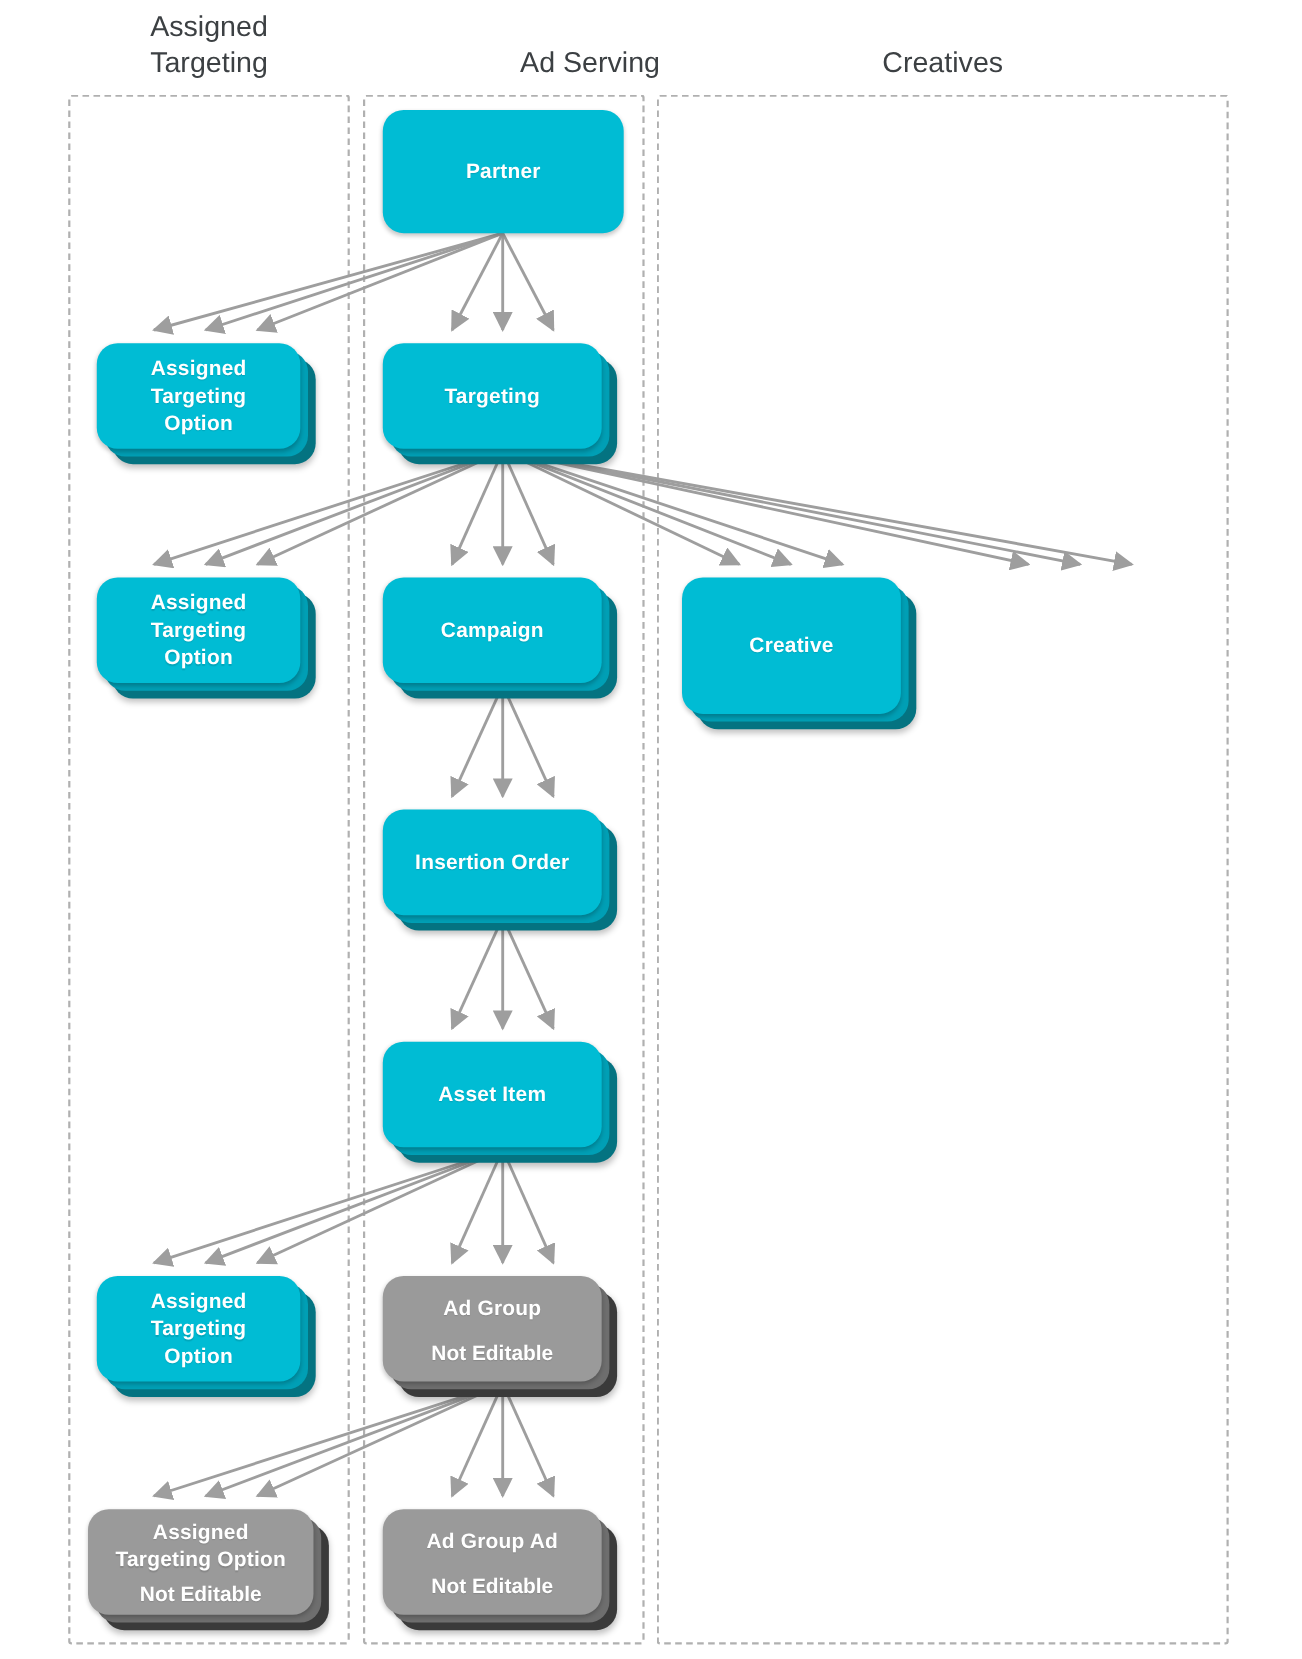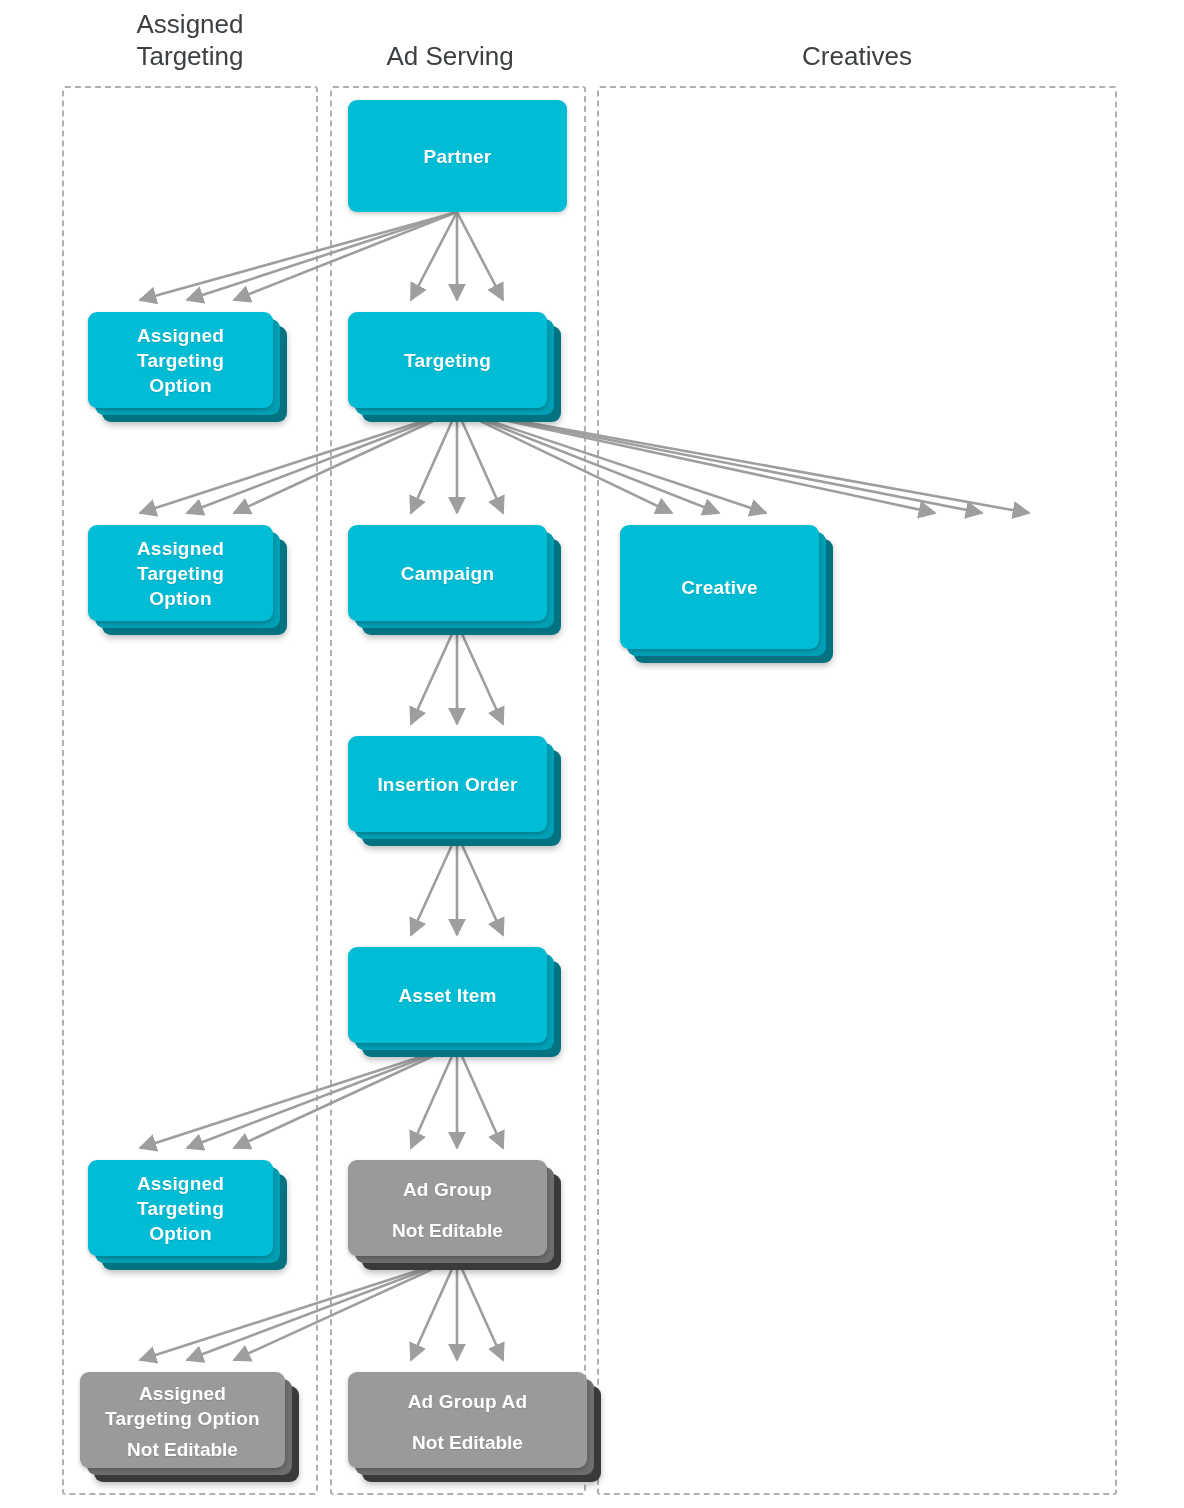--- a/index.html
+++ b/index.html
@@ -26,21 +26,21 @@
     background:transparent;
   }
 
   
   #edges{position:absolute;left:0;top:0;width:1184px;height:1508px;}
 
   
   .node{position:absolute;}
   .stack-b,.stack-m,.card{
     position:absolute;
-    border-radius:9px;
+    border-radius:19px;
     box-sizing:border-box;
   }
   .stack-b{left:14px;top:14px;right:-14px;bottom:-14px;}
   .stack-m{left:7px;top:7px;right:-7px;bottom:-7px;}
   .card{left:0;top:0;right:0;bottom:0;
     display:flex;flex-direction:column;align-items:center;justify-content:center;
     color:#ffffff;text-align:center;
   }
   
   .t .card   {background:#00bcd4;box-shadow:0 2px 4px rgba(0,0,0,.22);}
@@ -67,21 +67,21 @@
     text-shadow:0 1px 1px rgba(0,0,0,.12);
   }
 </style>
 </head>
 <body>
 
 <div id="stage">
 
   <div class="col-header" style="left:62px;top:8px;width:256px;">Assigned
 Targeting</div>
-  <div class="col-header" style="left:322px;top:40px;width:256px;">Ad Serving</div>
+  <div class="col-header" style="left:344px;top:40px;width:256px;text-align:right;">Ad Serving</div>
   <div class="col-header" style="left:597px;top:40px;width:520px;">Creatives</div>
 
   <div class="col-frame" style="left:62px;top:86px;width:256px;height:1409px;"></div>
   <div class="col-frame" style="left:330px;top:86px;width:256px;height:1409px;"></div>
   <div class="col-frame" style="left:597px;top:86px;width:520px;height:1409px;"></div>
 
   <svg id="edges" viewBox="0 0 1184 1508" xmlns="http://www.w3.org/2000/svg">
     <defs>
       <marker id="ah" viewBox="0 0 10 10" refX="9" refY="5" markerWidth="7" markerHeight="7" orient="auto-start-reverse">
         <path d="M 0 0 L 10 5 L 0 10 z" fill="#9e9e9e"></path>
@@ -238,21 +238,21 @@
   <div class="node g" style="left:80px;top:1372px;width:205px;height:96px;">
     <div class="stack-b"></div>
     <div class="stack-m"></div>
     <div class="card">
       <div class="node-title">Assigned
 Targeting Option</div>
       <div class="node-sub" style="margin-top:10px;">Not Editable</div>
     </div>
   </div>
 
-  <div class="node g" style="left:348px;top:1372px;width:199px;height:96px;padding-left:40px;">
+  <div class="node g" style="left:348px;top:1372px;width:199px;height:96px;">
     <div class="stack-b"></div>
     <div class="stack-m"></div>
     <div class="card">
       <div class="node-title">Ad Group Ad</div>
       <div class="node-sub">Not Editable</div>
     </div>
   </div>
 
 </div>
 

